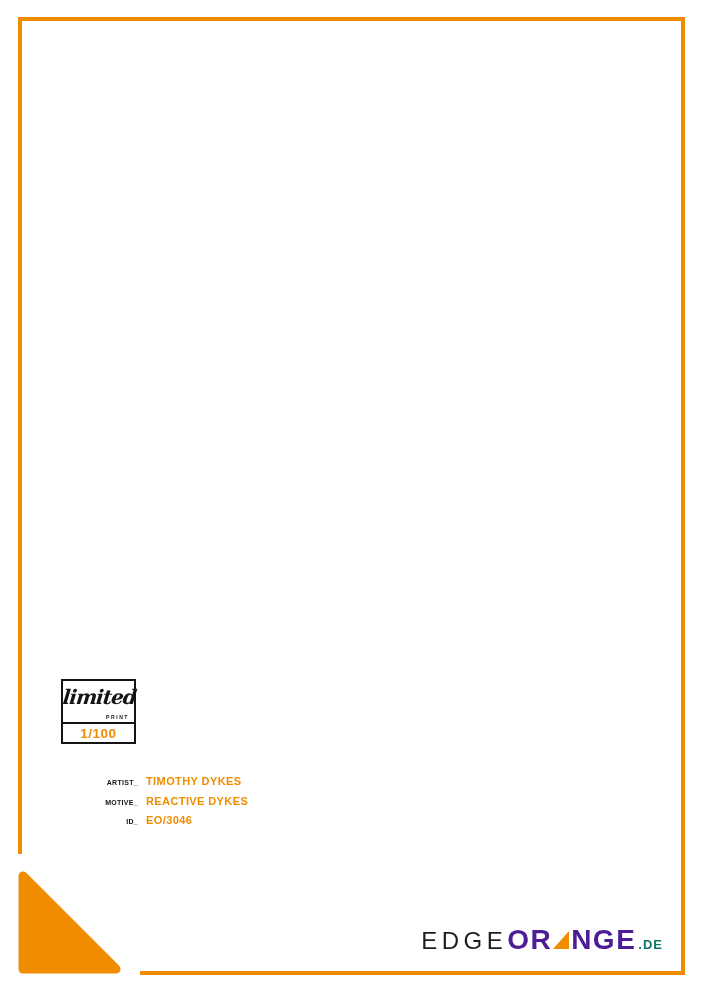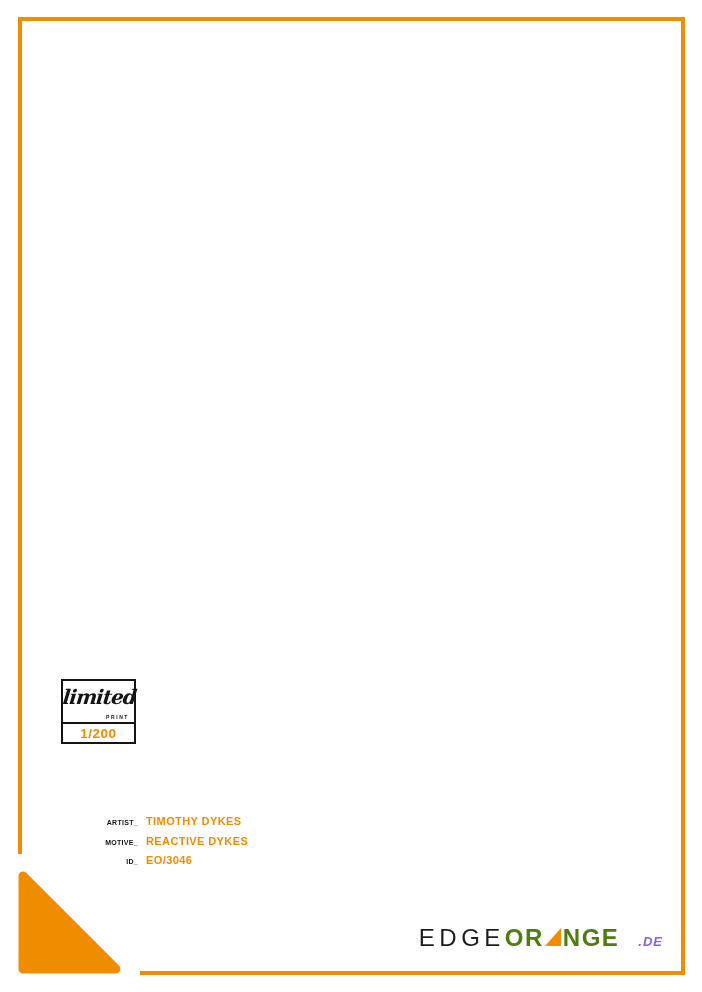--- a/index.html
+++ b/index.html
@@ -77,21 +77,20 @@
     font-weight: bold;
     line-height: 10.6px;
     color: #141414;
     letter-spacing: 0.1px;
   }
 
   
   .meta {
     position: absolute; left: 0; top: 775px;
     width: 420px;
-    margin-top: 40px;
   }
   .meta-row {
     display: flex;
     align-items: baseline;
     margin-bottom: 7.5px;
   }
   .meta-label {
     width: 138px;
     text-align: right;
     font-size: 7px;
@@ -116,36 +115,35 @@
     align-items: baseline;
     white-space: nowrap;
   }
   .logo-edge {
     font-size: 24px;
     font-weight: 300;
     color: #1d1d1b;
     letter-spacing: 4.5px;
   }
   .logo-bold {
-    font-size: 24px;
+    font-size: 28px;
     font-weight: 800;
-    color: #4d7c0f;
+    color: #4c1d95;
     letter-spacing: 1.5px;
   }
   .logo-triangle-svg {
     width: 16px; height: 18px;
     margin: 0 2px 0 1px;
   }
   .logo-tld {
     font-size: 13px;
     font-weight: 800;
-    color: #8b5cf6;
+    color: #0f766e;
     letter-spacing: 1px;
-    margin-left: 19px;
-    font-style: italic;
+    margin-left: 2px;
   }
 </style>
 </head>
 <body>
 
 <div class="page">
 
   <div class="frame frame-top"></div>
   <div class="frame frame-right"></div>
   <div class="frame frame-left"></div>
@@ -153,21 +151,21 @@
 
   <svg class="corner-triangle-svg" viewBox="0 0 106 106">
     <path d="M5 8 L5 101 L98 101 Z" fill="#F08C00" stroke="#F08C00" stroke-width="9" stroke-linejoin="round"></path>
   </svg>
 
   <div class="stamp">
     <div class="stamp-top">
       <div class="stamp-word">limited</div>
       <div class="stamp-sub">PRINT</div>
     </div>
-    <div class="stamp-edition">1/200</div>
+    <div class="stamp-edition">1/100</div>
   </div>
 
 
   <div class="meta">
     <div class="meta-row">
       <span class="meta-label">ARTIST_</span>
       <span class="meta-value">TIMOTHY DYKES</span>
     </div>
     <div class="meta-row">
       <span class="meta-label">MOTIVE_</span>

